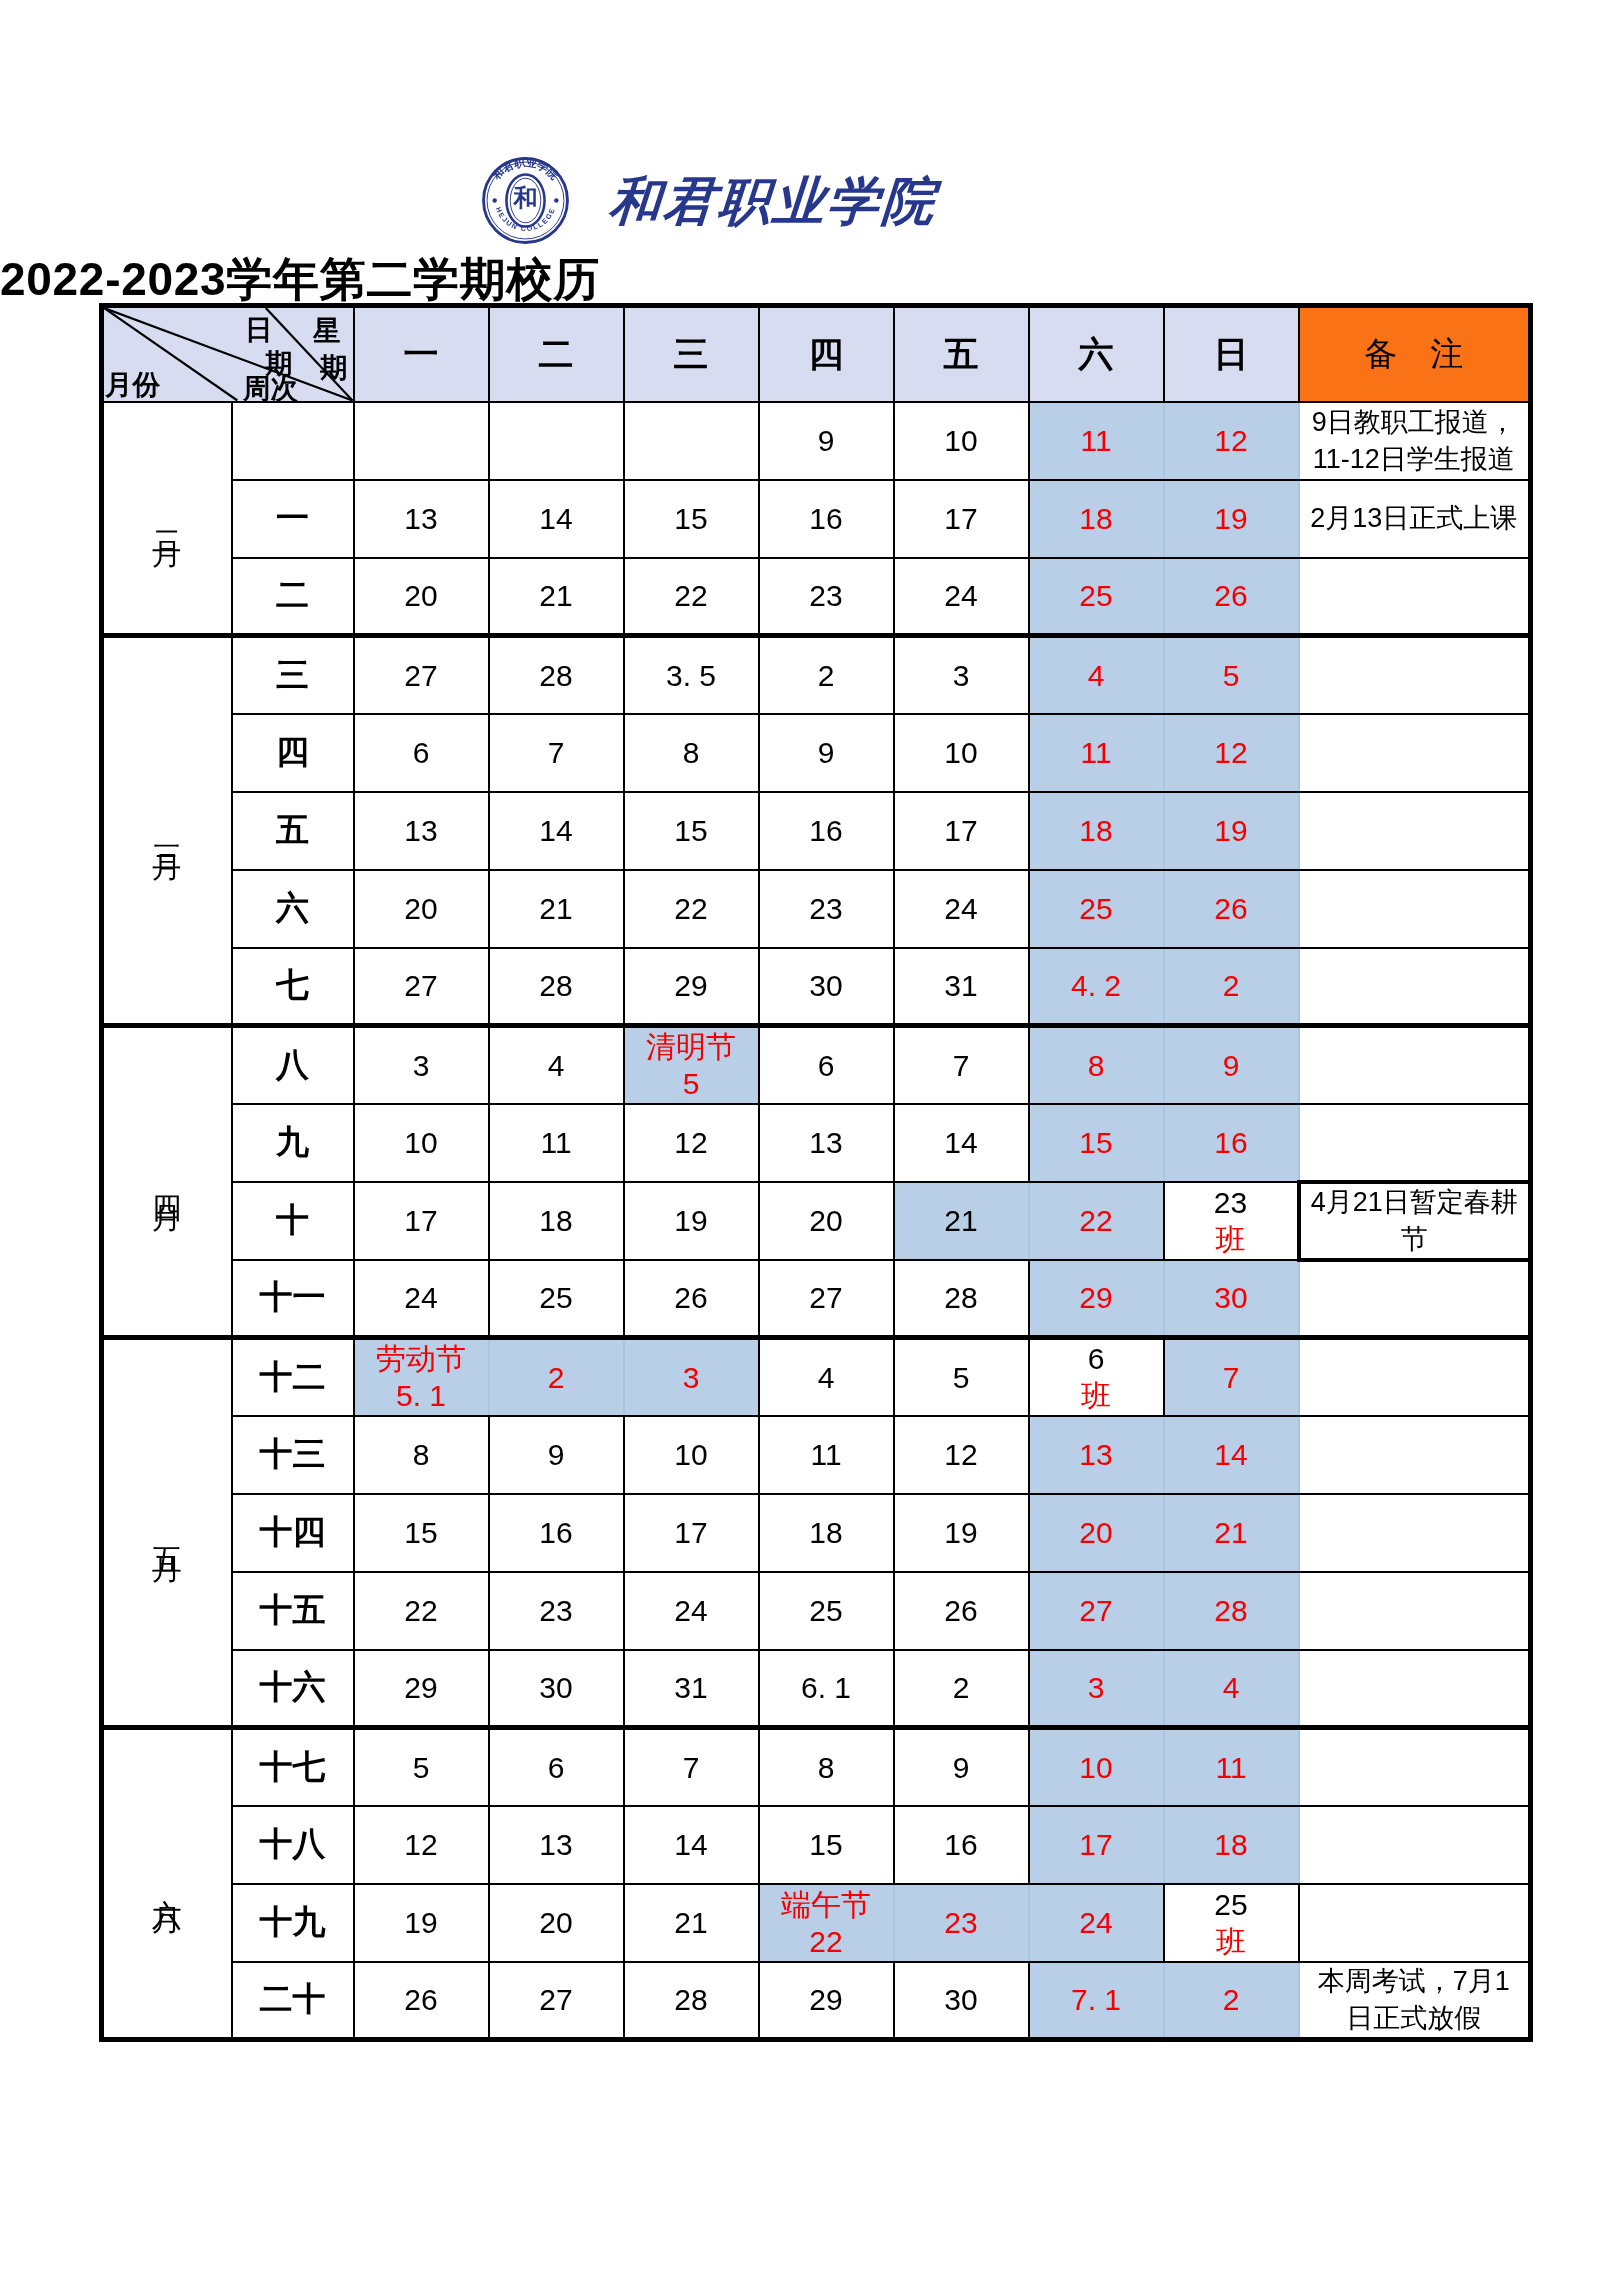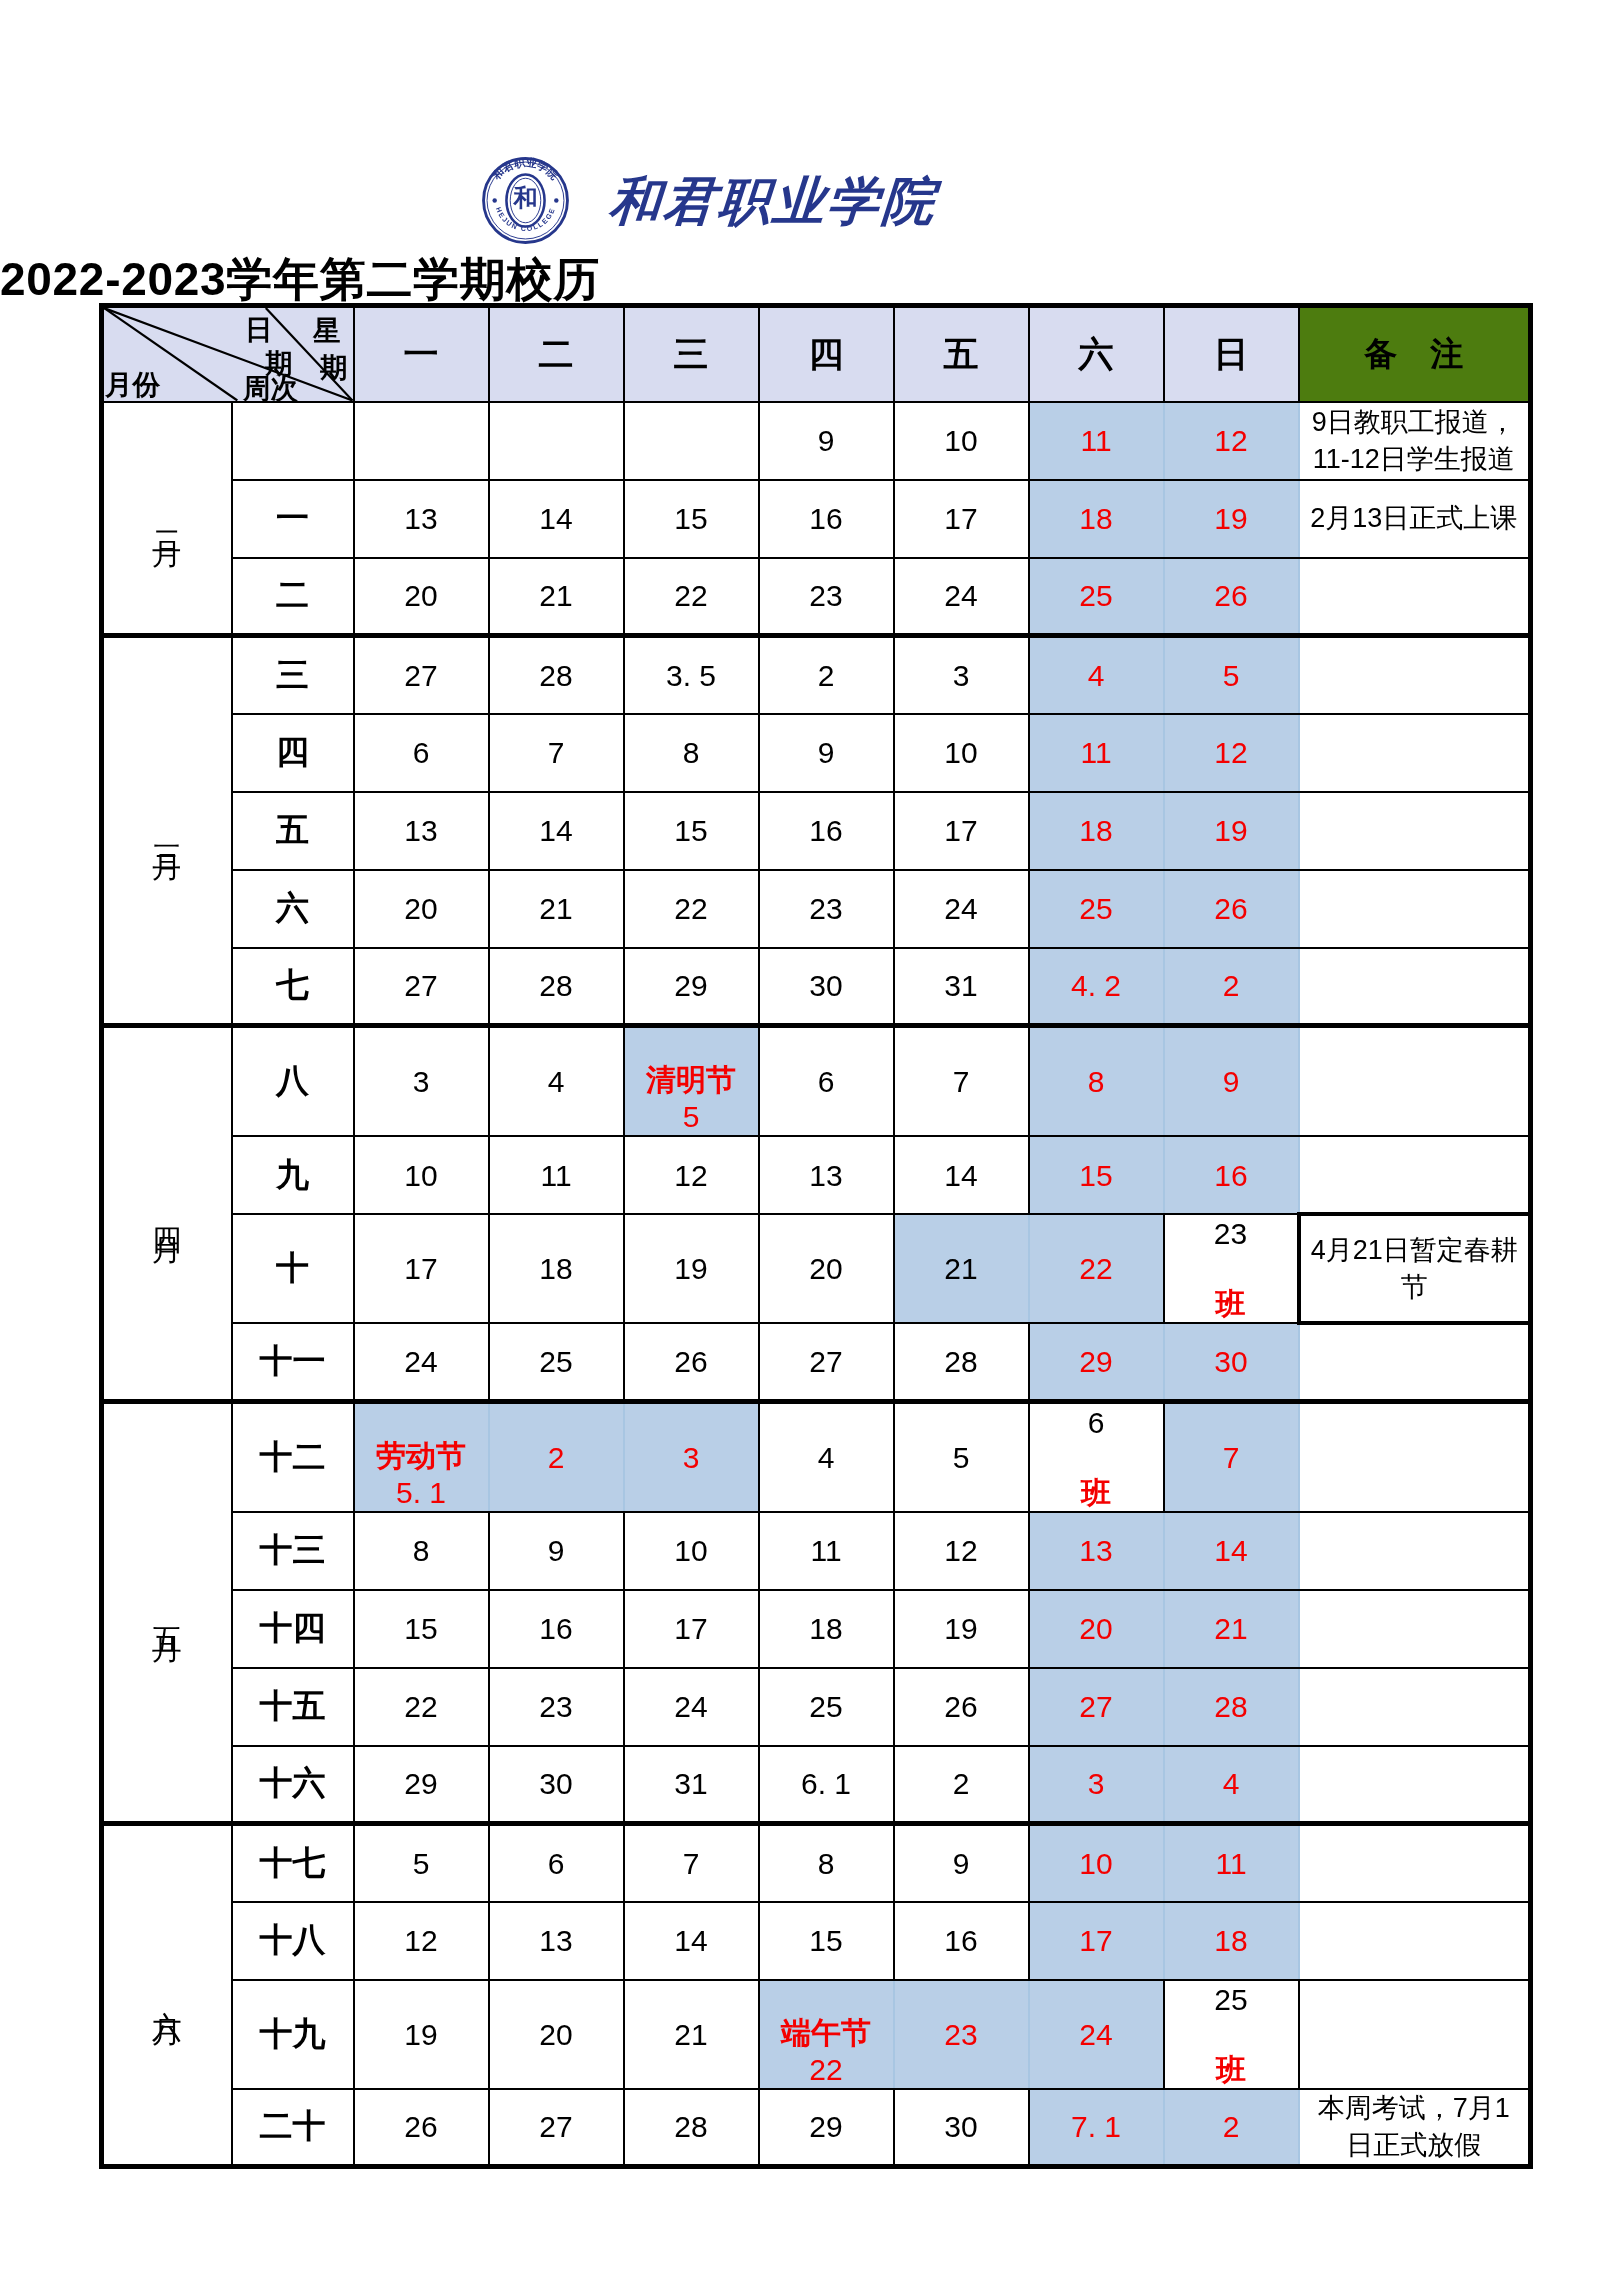--- a/index.html
+++ b/index.html
@@ -24,31 +24,31 @@
   table.cal thead tr{height:96px;}
   table.cal tbody tr{height:78px;}
   tr.m-start td{border-top:5.2px solid #000;}
 
   td.corner{position:relative;background:var(--hdr);border-width:5.2px;}
   td.corner svg.diag{position:absolute;left:0;top:0;width:100%;height:100%;}
   .c-lab{position:absolute;font-size:27.5px;font-weight:bold;line-height:1;}
   .c-char{position:absolute;font-size:27.5px;font-weight:bold;line-height:1;}
 
   td.day-h{background:var(--hdr);font-weight:bold;font-size:35px;}
-  td.remark-h{background:#4d7c0f;font-weight:bold;font-size:33px;}
+  td.remark-h{background:#f97316;font-weight:normal;font-size:33px;}
 
   td.month{background:#fff;font-size:30px;}
   td.month .vert{writing-mode:vertical-rl;text-orientation:upright;letter-spacing:9.2px;line-height:1.1;}
   td.week{font-weight:bold;font-size:33px;}
   td.day{font-size:30px;background:#fff;}
   td.day .ln{line-height:37px;}
   td.day.blue{background:var(--wkd);}
   td.day.lr{border-right-color:var(--lline);}
   .red{color:var(--red);}
-  .bd{font-weight:bold;margin-top:33px;}
+  .bd{font-weight:normal;}
   td.remark{font-size:27px;line-height:1.35;white-space:pre-line;padding:1.3px 3.9px;background:#fff;margin-left:32px;}
   td.remark.box{border-width:4.6px;}
 </style>
 </head>
 <body>
 
 <div class="sheet">
 
   <div class="logo">
     <svg class="seal" viewBox="0 0 140 140">

